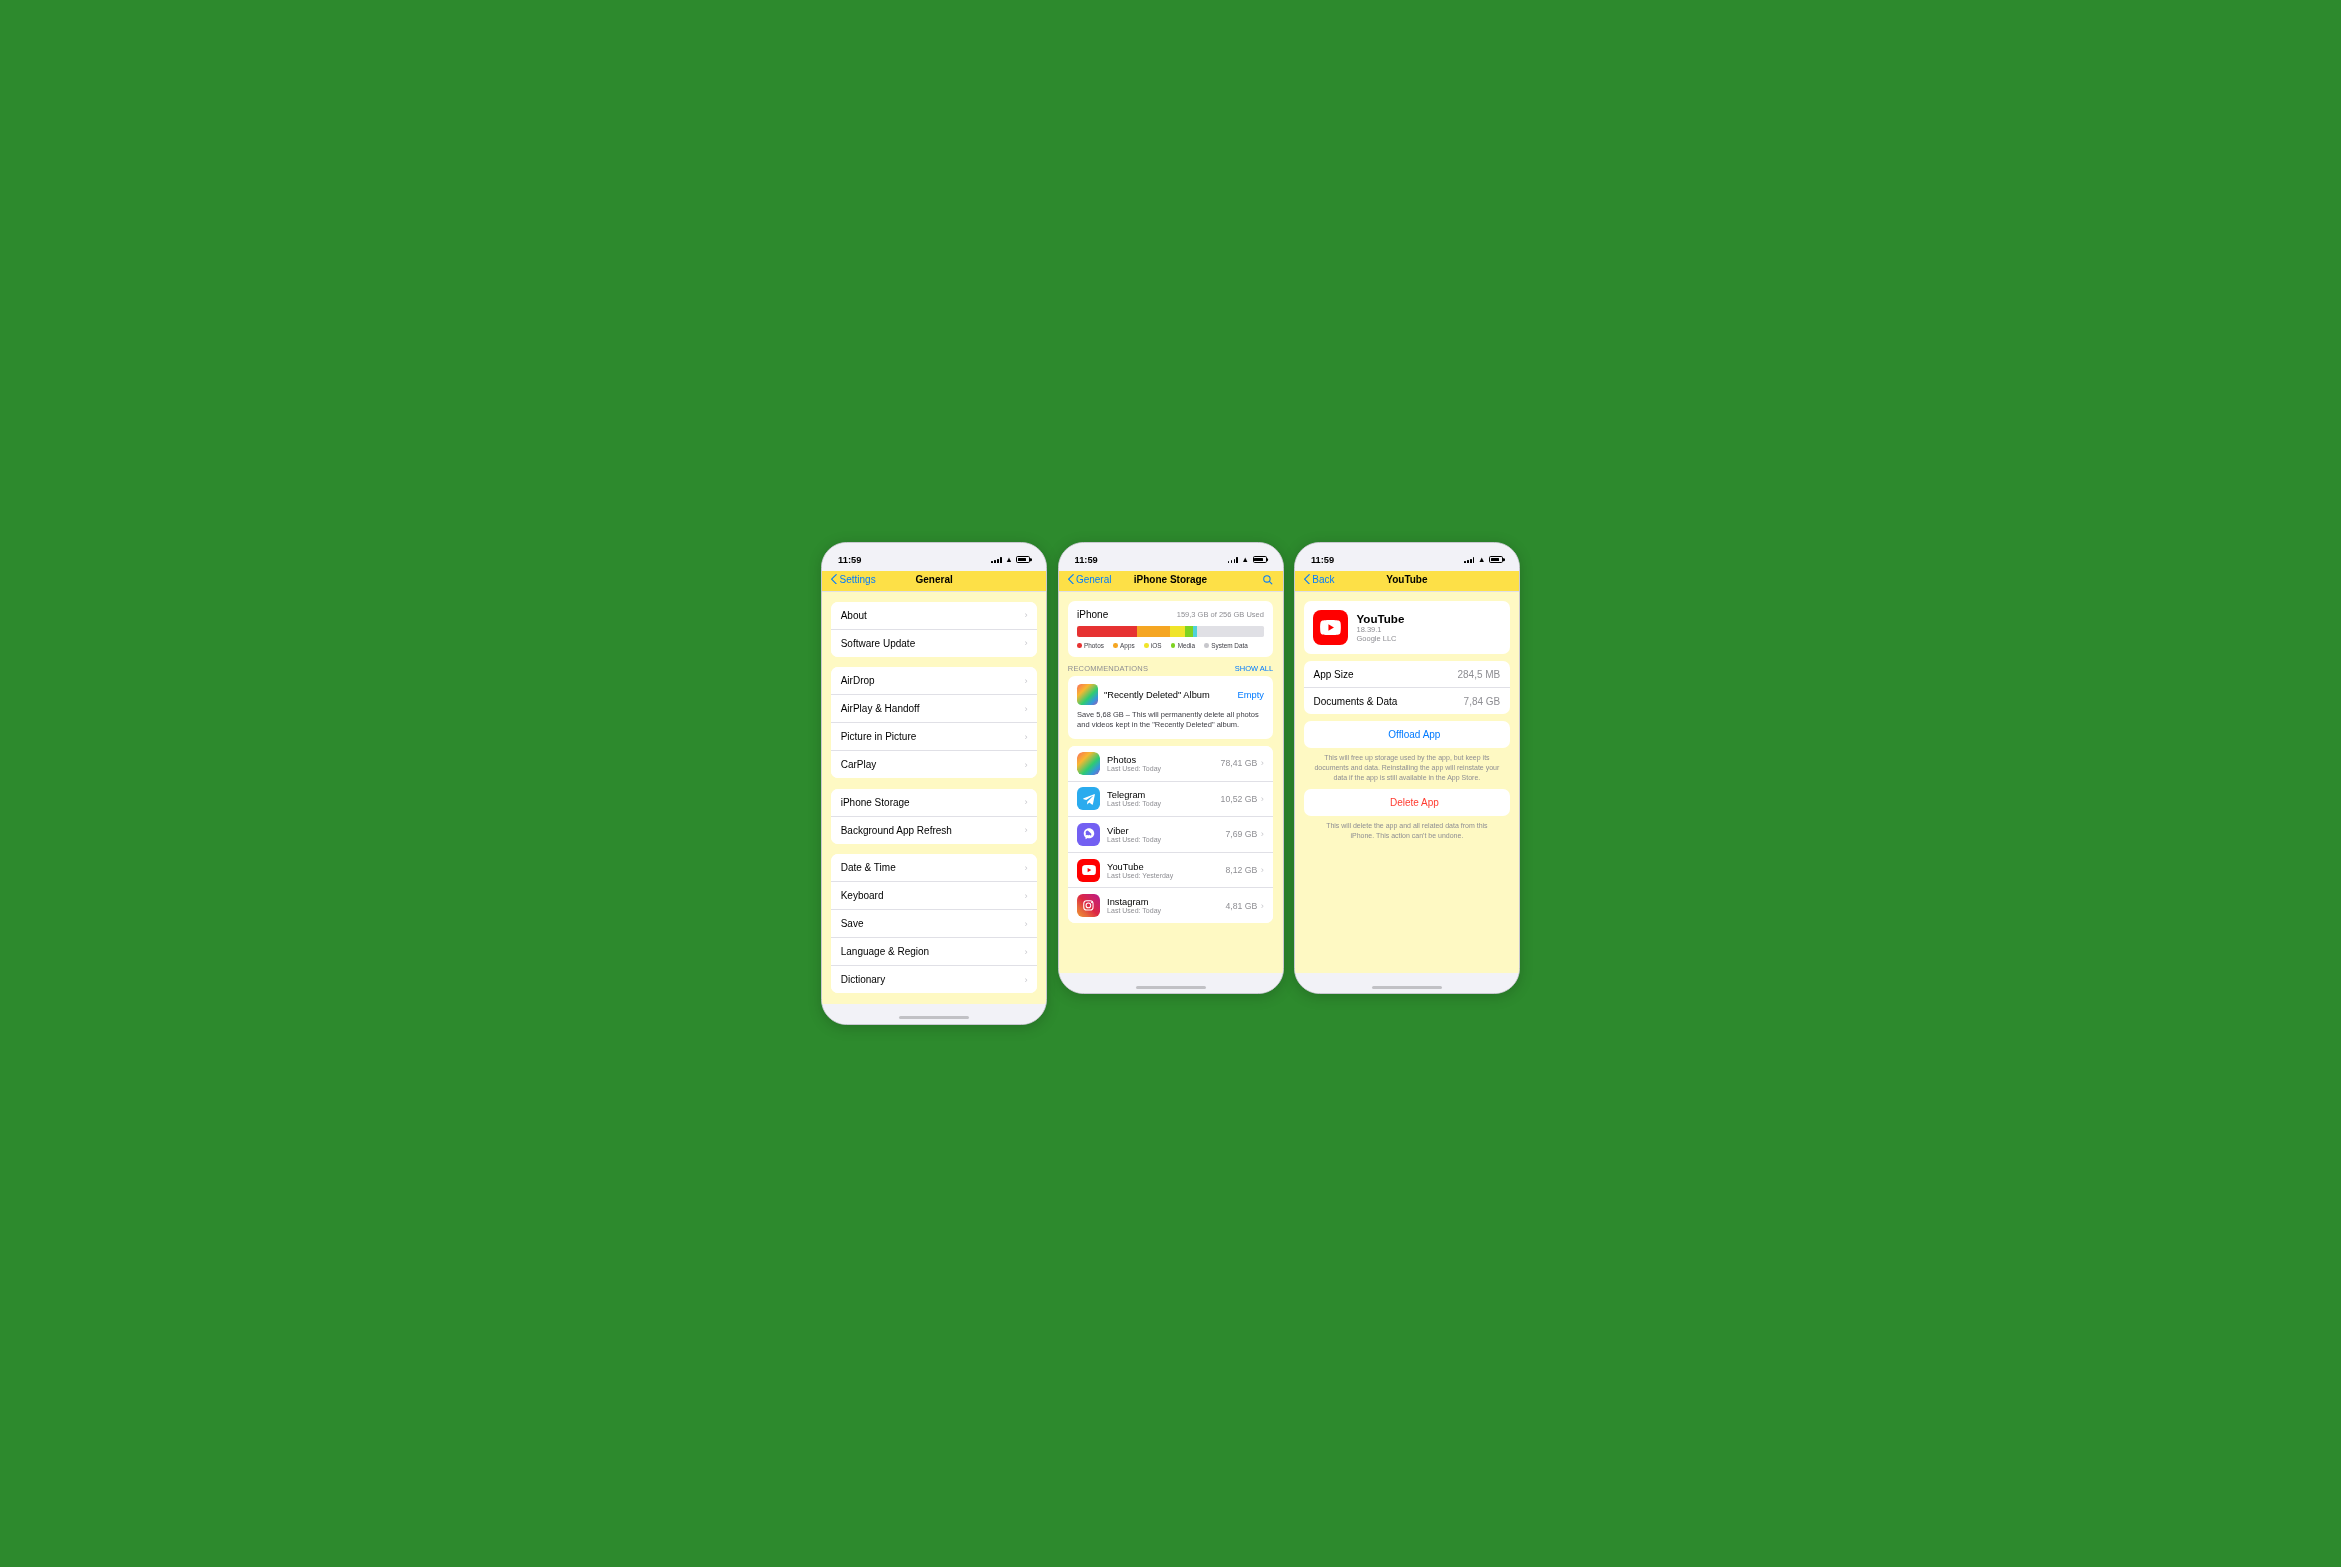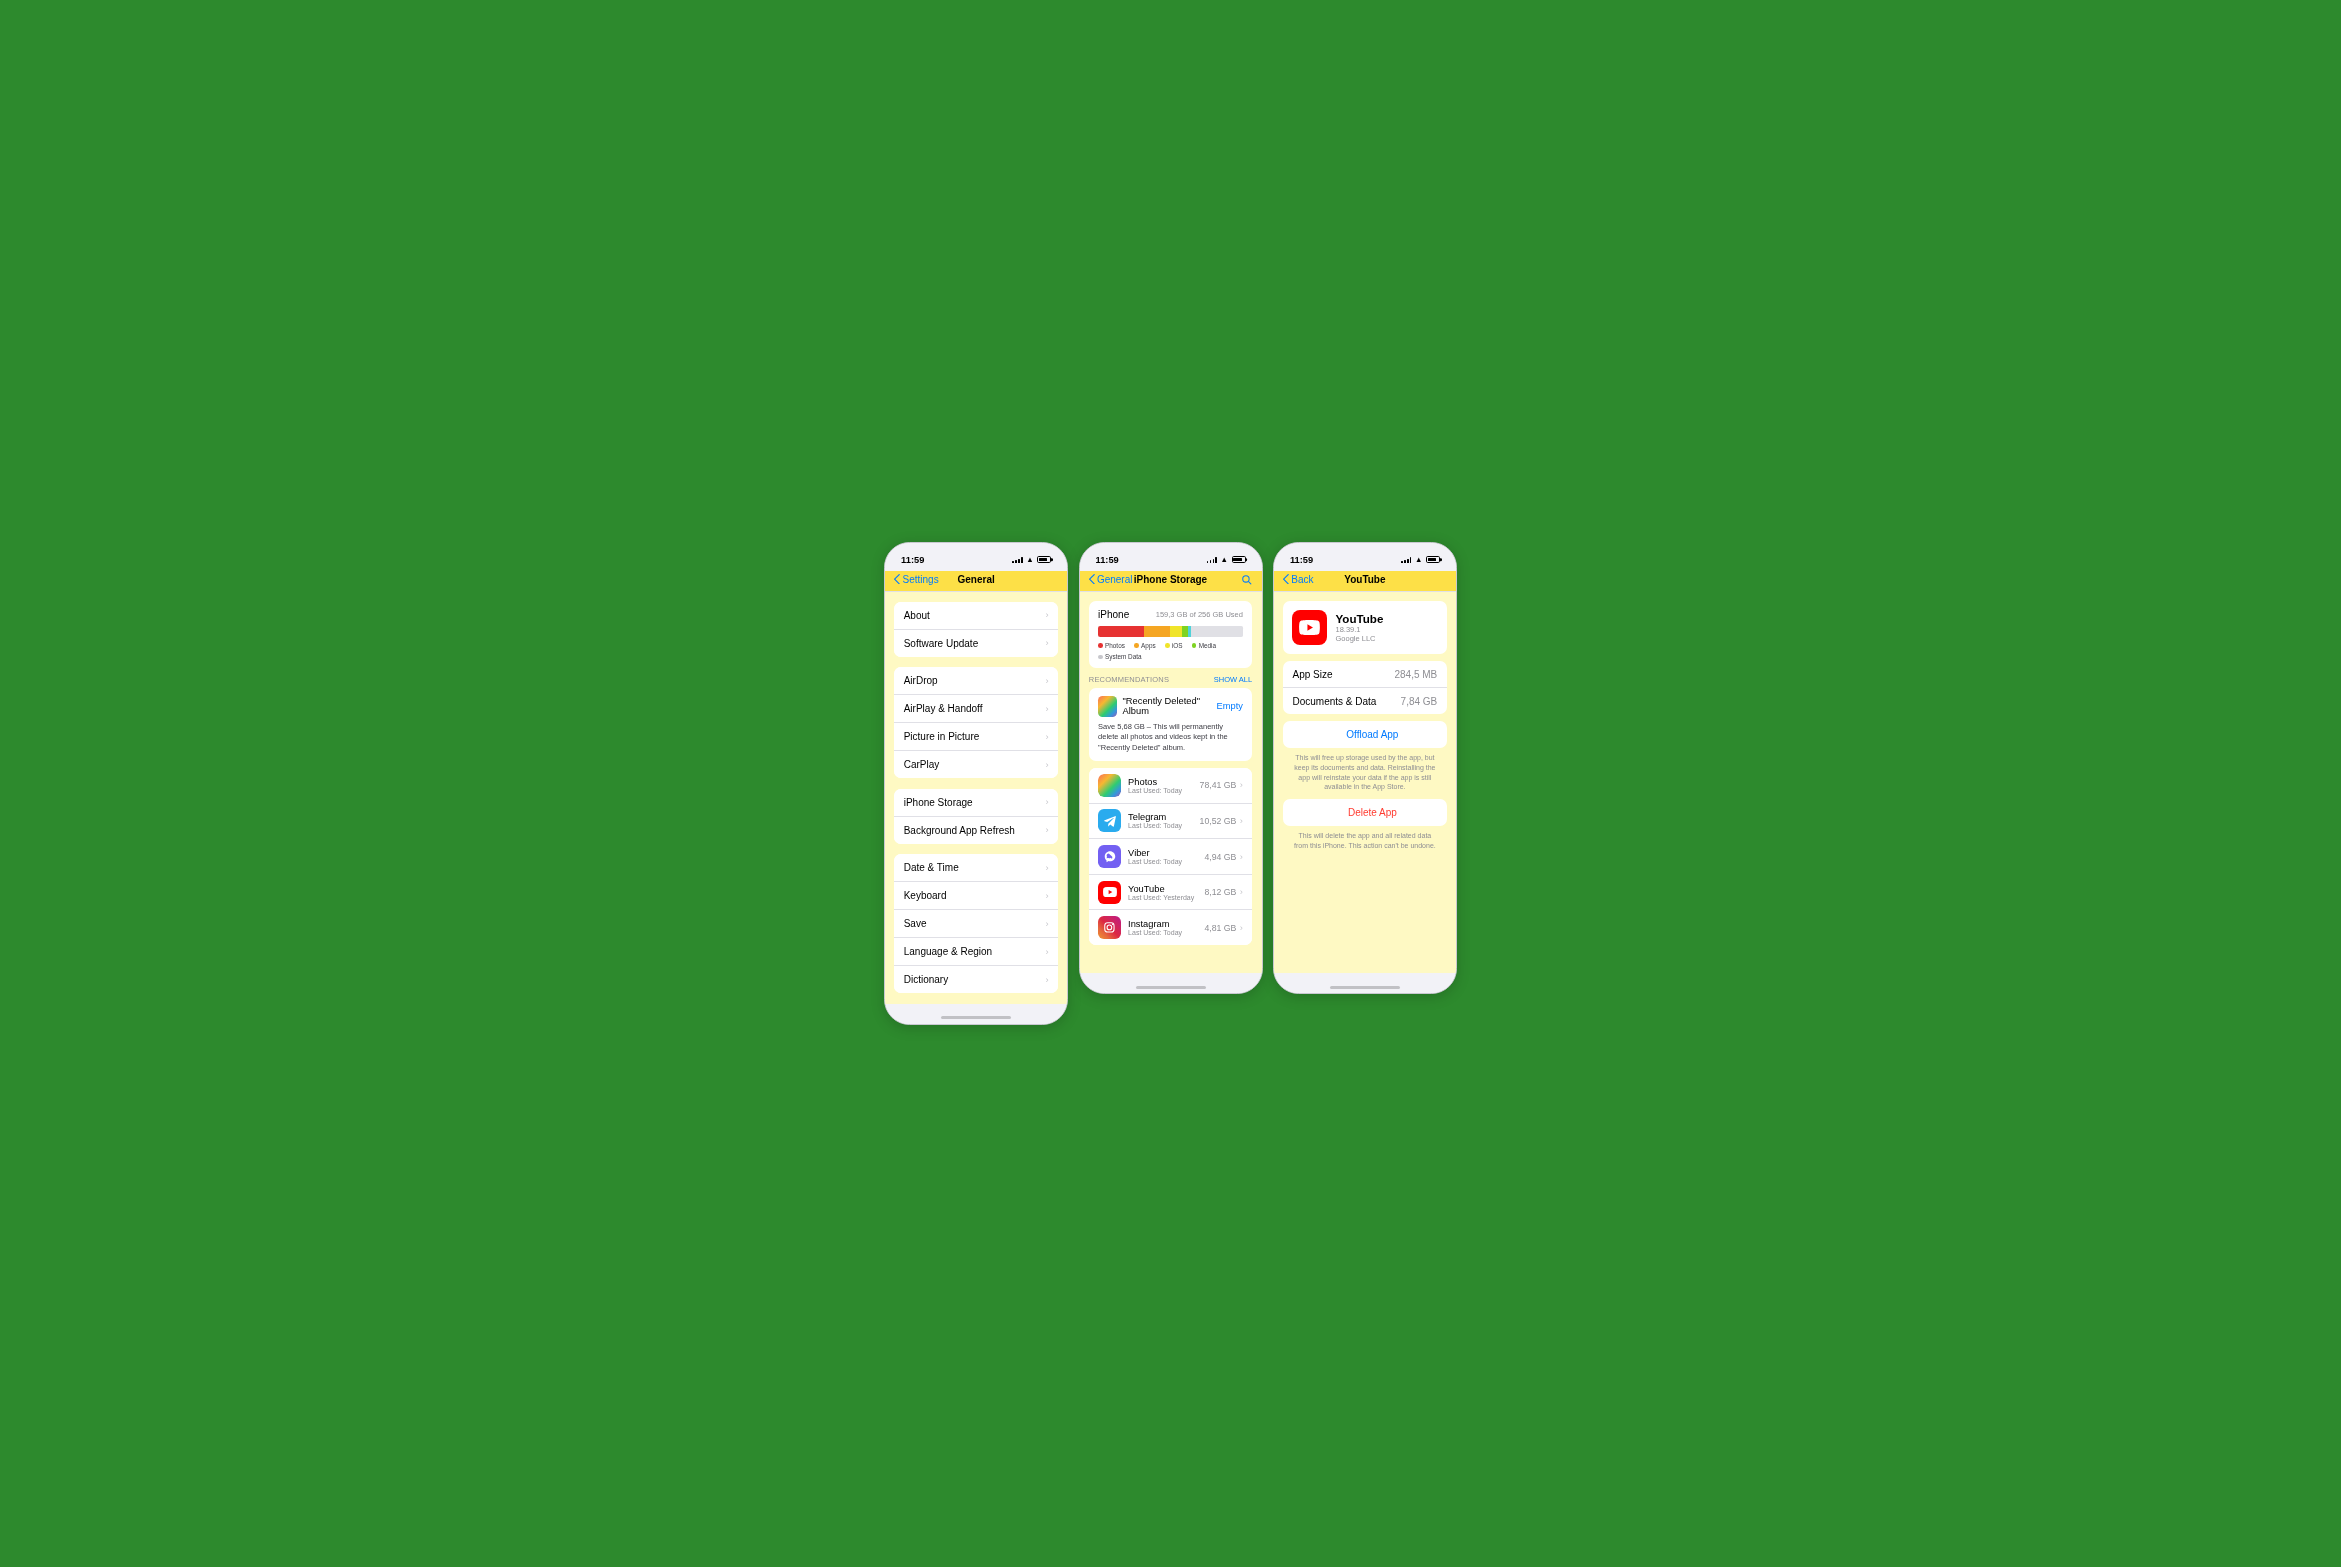--- a/index.html
+++ b/index.html
@@ -11,21 +11,21 @@
       min-height: 100vh;
       padding: 17.4px;
       font-family: -apple-system, 'SF Pro Text', 'Helvetica Neue', Arial, sans-serif;
     }
     .phones-container {
       display: flex;
       gap: 10.4px;
       align-items: flex-start;
     }
     .phone {
-      width: 184px;
+      width: 226px;
       min-height: 452px;
       background: #f2f2f7;
       border-radius: 25.5px;
       border: 1.2px solid #c8c8d0;
       overflow: hidden;
       display: flex;
       flex-direction: column;
       box-shadow: 0 2.3px 14px rgba(0,0,0,0.18);
     }
     
@@ -579,21 +579,21 @@
         <div class="app-list-item">
           <div class="app-icon-wrap viber-icon-bg">
             <svg width="14" height="14" viewBox="0 0 24 24" fill="none">
                 <path d="M12 2C7.03 2 3 6.03 3 11c0 2.76 1.19 5.24 3.09 6.97V21l3.59-1.98C10.43 19.3 11.2 19.4 12 19.4c4.97 0 9-4.03 9-8.4C21 6.03 16.97 2 12 2zm1.1 11.3c-.6.6-1.3.9-2.1.9-.5 0-1.1-.1-1.7-.4l-.5-.2-.1-.1-2.6.7.7-2.5-.2-.5C6.4 10.6 6.2 9.9 6.2 9.2c0-.8.3-1.5.9-2.1.6-.6 1.3-.9 2.1-.9s1.5.3 2.1.9l3.8 3.8c.6.6.9 1.3.9 2.1s-.3 1.5-.9 2.1z" fill="white"></path>
               </svg>
           </div>
           <div class="app-info">
             <div class="app-name">Viber</div>
             <div class="app-last-used">Last Used: Today</div>
           </div>
-          <span class="app-size">4,94 GB</span>
+          <span class="app-size">7,69 GB</span>
           <span class="chevron">›</span>
         </div>
 
         <div class="app-list-item">
           <div class="app-icon-wrap youtube-icon-bg">
             <svg width="14" height="10.4" viewBox="0 0 24 18" fill="none">
                 <path d="M23.5 2.8a3 3 0 0 0-2.1-2.1C19.5 0 12 0 12 0S4.5 0 2.6.7A3 3 0 0 0 .5 2.8C0 4.7 0 8.7 0 8.7s0 4 .5 5.9a3 3 0 0 0 2.1 2.1C4.5 17.4 12 17.4 12 17.4s7.5 0 9.4-.7a3 3 0 0 0 2.1-2.1C24 12.7 24 8.7 24 8.7s0-4-.5-5.9z" fill="white"></path>
                 <path d="M9.6 12.4V5l6.4 3.7-6.4 3.7z" fill="#ff0000"></path>
               </svg>
           </div>

